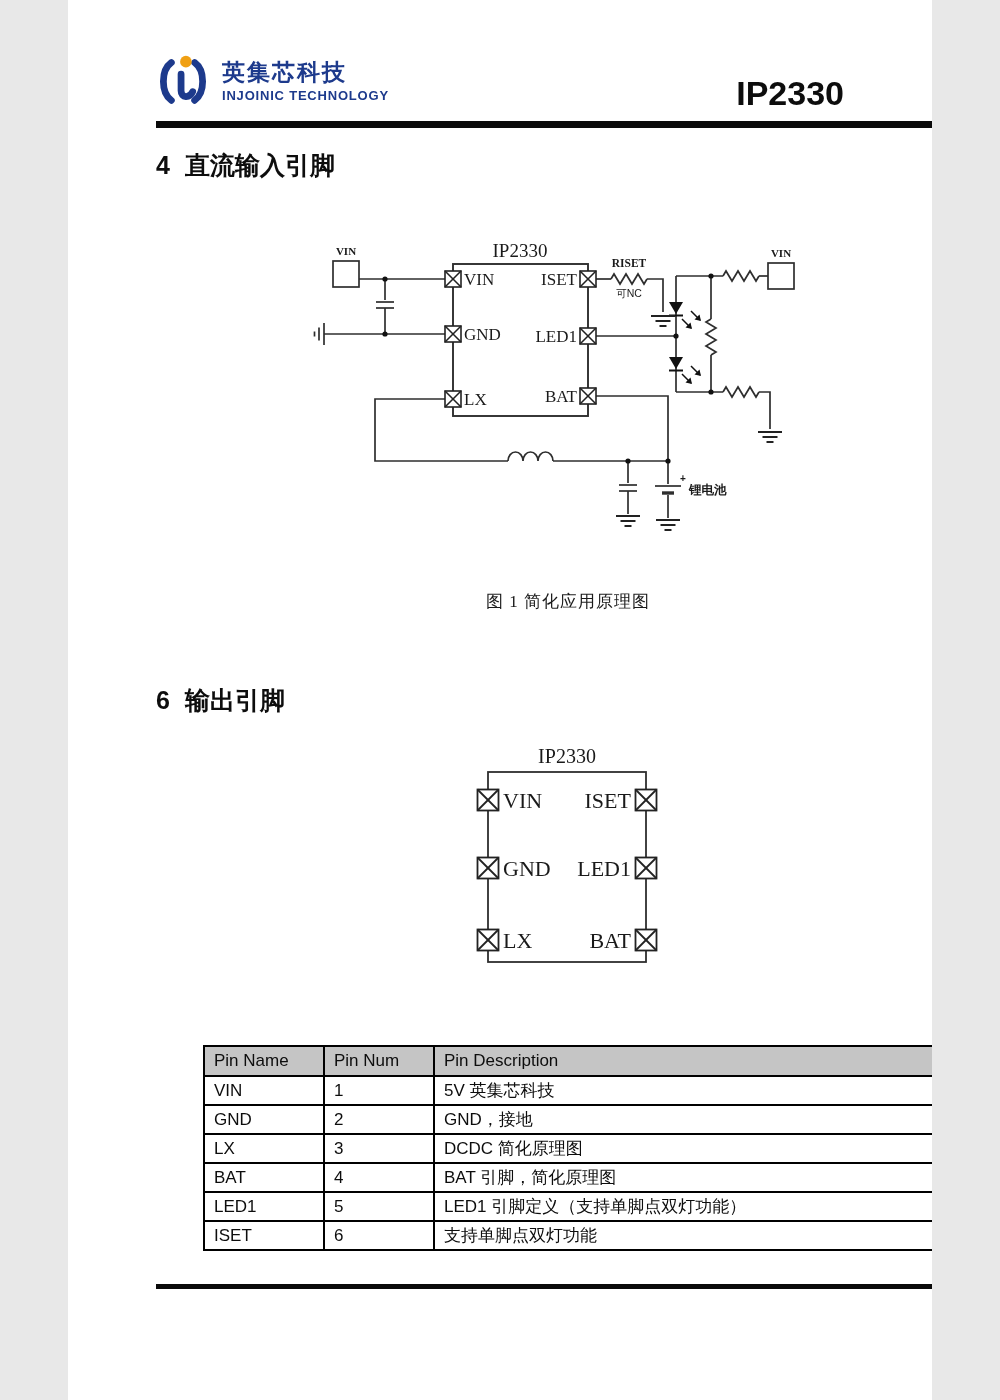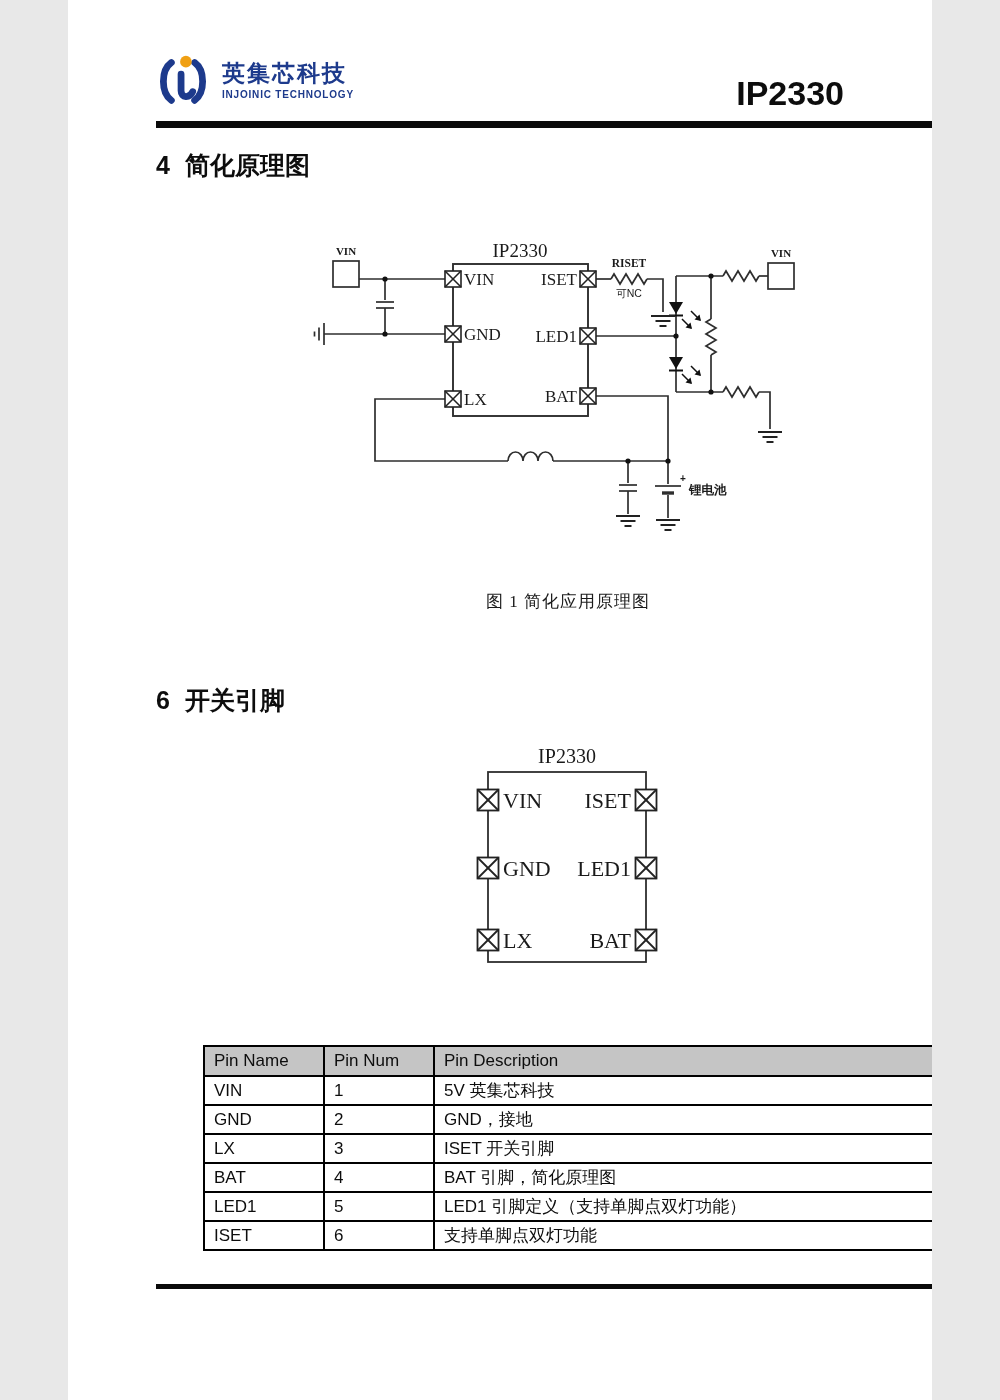--- a/index.html
+++ b/index.html
@@ -7,21 +7,21 @@
     position:relative;width:864px;height:1400px;margin:0 auto;
     background:#ffffff;overflow:hidden;
     font-family:"Liberation Sans","DejaVu Sans",sans-serif;
     color:#111;
     text-decoration:underline;
   }
   
   .logo{position:absolute;left:84px;top:50px;display:flex;align-items:center;gap:8px;}
   .logo-text{display:flex;flex-direction:column;line-height:1;}
   .logo-cn{font-size:23px;font-weight:bold;color:var(--brand_blue,#1d3a8c);letter-spacing:2px;}
-  .logo-en{font-size:10px;font-weight:bold;color:var(--brand_blue,#1d3a8c);letter-spacing:0.8px;margin-top:5px;}
+  .logo-en{font-size:13px;font-weight:bold;color:var(--brand_blue,#1d3a8c);letter-spacing:0.8px;margin-top:5px;}
   .doc-title{
     position:absolute;right:88px;top:74px;
     font-size:34px;font-weight:bold;color:#0d0d0d;letter-spacing:0px;
   }
   .rule{position:absolute;left:88px;width:824px;background:#0a0a0a;}
   .rule-top{top:121px;height:7px;}
   .rule-bottom{top:1284px;height:5px;}
   
   .sec-head{
     position:absolute;left:88px;display:flex;gap:15px;align-items:baseline;
@@ -71,21 +71,21 @@
     <div class="logo-text">
       <span class="logo-cn">英集芯科技</span>
       <span class="logo-en">INJOINIC TECHNOLOGY</span>
     </div>
   </div>
   <div class="doc-title">IP2330</div>
   <div class="rule rule-top"></div>
 
   <div class="sec-head sec4">
     <span>4</span>
-    <span>简化原理图</span>
+    <span>直流输入引脚</span>
   </div>
 
   <svg class="fig1" width="540" height="335" viewBox="0 0 540 335">
     <defs>
       <g id="pin16" stroke="#222" stroke-width="1.6" fill="#fff">
         <rect x="-8" y="-8" width="16" height="16"></rect>
         <line x1="-8" y1="-8" x2="8" y2="8"></line>
         <line x1="-8" y1="8" x2="8" y2="-8"></line>
       </g>
       <g id="gnd1" stroke="#222" stroke-width="2" fill="none">
@@ -203,21 +203,21 @@
     <text class="schem-serif" x="321" y="43" font-size="11.5" font-weight="bold" text-anchor="middle">RISET</text>
     <text x="321" y="73" font-size="10.5" text-anchor="middle">可NC</text>
     <text x="372" y="258" font-size="10" font-weight="bold">+</text>
     <text x="381" y="270" font-size="12.5" font-weight="bold">锂电池</text>
   </svg>
 
   <div class="caption cap1">图 1 简化应用原理图</div>
 
   <div class="sec-head sec6">
     <span>6</span>
-    <span>开关引脚</span>
+    <span>输出引脚</span>
   </div>
 
   <svg class="fig2" width="210" height="235" viewBox="0 0 210 235">
     <defs>
       <g id="pin21" stroke="#222" stroke-width="1.8" fill="#fff">
         <rect x="-10.5" y="-10.5" width="21" height="21"></rect>
         <line x1="-10.5" y1="-10.5" x2="10.5" y2="10.5"></line>
         <line x1="-10.5" y1="10.5" x2="10.5" y2="-10.5"></line>
       </g>
     </defs>
@@ -259,21 +259,21 @@
           <td>5V 英集芯科技</td>
         </tr>
         <tr>
           <td>GND</td>
           <td>2</td>
           <td>GND，接地</td>
         </tr>
         <tr>
           <td>LX</td>
           <td>3</td>
-          <td>ISET 开关引脚</td>
+          <td>DCDC 简化原理图</td>
         </tr>
         <tr>
           <td>BAT</td>
           <td>4</td>
           <td>BAT 引脚，简化原理图</td>
         </tr>
         <tr>
           <td>LED1</td>
           <td>5</td>
           <td>LED1 引脚定义（支持单脚点双灯功能）</td>

